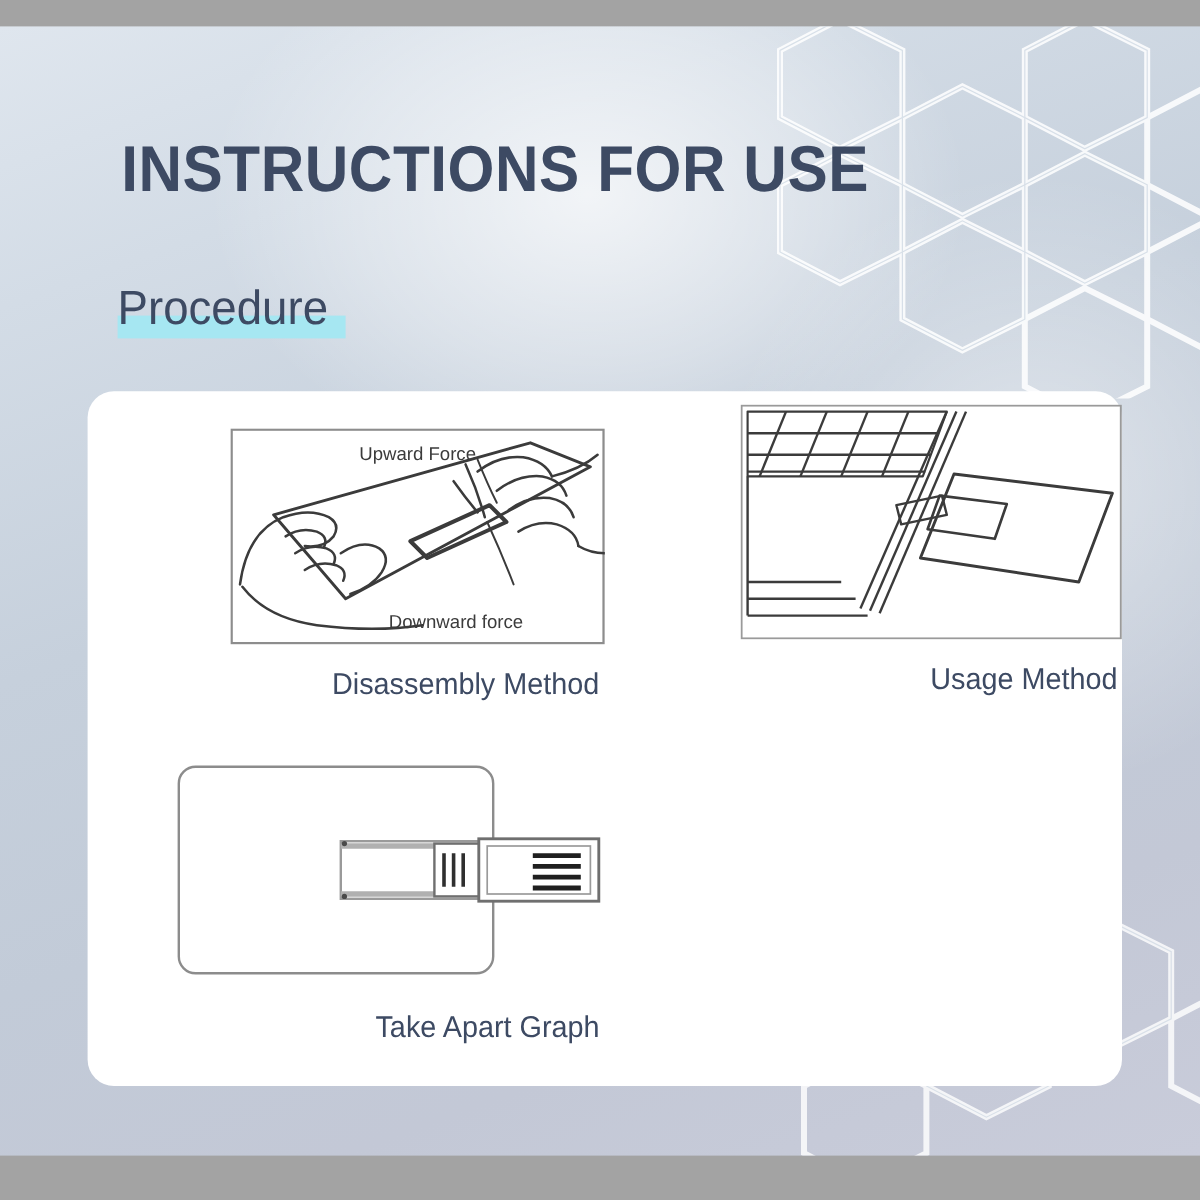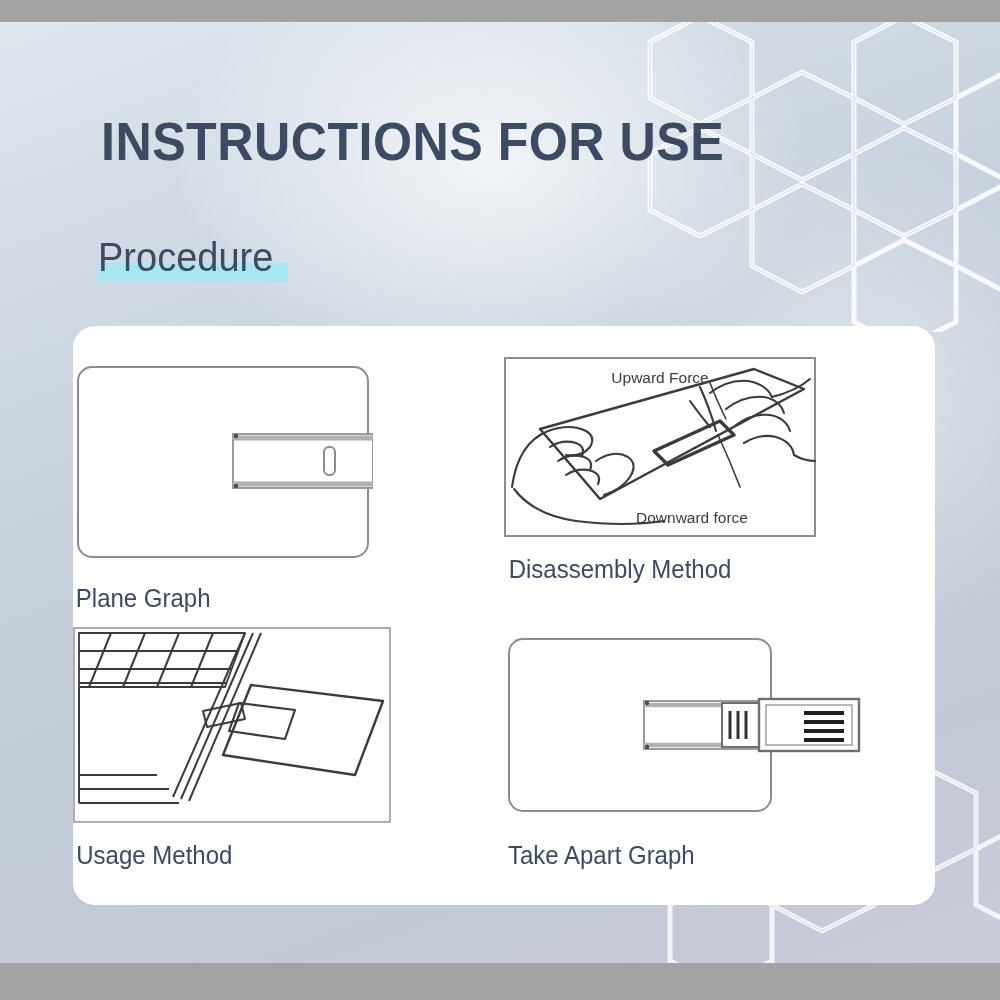--- a/index.html
+++ b/index.html
@@ -93,21 +93,21 @@
     position: absolute;
     inset: 0;
     display: grid;
     grid-template-columns: 1fr 1fr;
     grid-template-rows: 1fr 1fr;
   }
   .cell {
     position: relative;
     display: flex;
     flex-direction: column;
-    align-items: flex-start;
+    align-items: flex-end;
     justify-content: flex-start;
   }
   .art { position: relative; }
   .caption {
     font-size: 25px;
     color: #3d4a63;
     font-family: "Liberation Sans Narrow", "Liberation Sans", sans-serif;
     transform: scaleX(0.96);
     white-space: nowrap;
   }
@@ -178,35 +178,20 @@
 
   <div class="title">INSTRUCTIONS FOR USE</div>
   <div class="subtitle-wrap">
     <div class="sub-hl"></div>
     <div class="subtitle">Procedure</div>
   </div>
 
   <div class="panel">
     <div class="grid">
 
-      <div class="cell cell-tl">
-        <div class="art">
-          <svg width="300" height="200" viewBox="0 0 300 200">
-            <rect x="5" y="5" width="290" height="190" rx="14" ry="14" fill="#ffffff" stroke="#8c8c8c" stroke-width="2"></rect>
-
-            <rect x="160" y="72" width="140" height="54" fill="#ffffff" stroke="#9a9a9a" stroke-width="2"></rect>
-            <line x1="160" y1="76" x2="300" y2="76" stroke="#b0b0b0" stroke-width="5"></line>
-            <line x1="160" y1="122" x2="300" y2="122" stroke="#b0b0b0" stroke-width="5"></line>
-            <circle cx="163" cy="74" r="2.2" fill="#4a4a4a"></circle>
-            <circle cx="163" cy="124" r="2.2" fill="#4a4a4a"></circle>
-            <rect x="251" y="85" width="11" height="28" rx="5" ry="5" fill="#ffffff" stroke="#8c8c8c" stroke-width="2"></rect>
-          </svg>
-        </div>
-        <div class="caption">Plane Graph</div>
-      </div>
 
       <div class="cell cell-tr">
         <div class="art">
           <svg width="312" height="180" viewBox="0 0 312 180">
             <rect x="1" y="1" width="310" height="178" fill="#ffffff" stroke="#8d8d8d" stroke-width="2"></rect>
             <g fill="none" stroke="#3b3b3b" stroke-width="2.1" stroke-linecap="round" stroke-linejoin="round">
 
               <path d="M36 72 L250 12 L300 32 L96 142 Z" stroke-width="2.4"></path>
 
               <path d="M8 130 Q14 86 44 74 Q66 66 82 74 Q92 80 86 90 Q78 100 62 98"></path>

